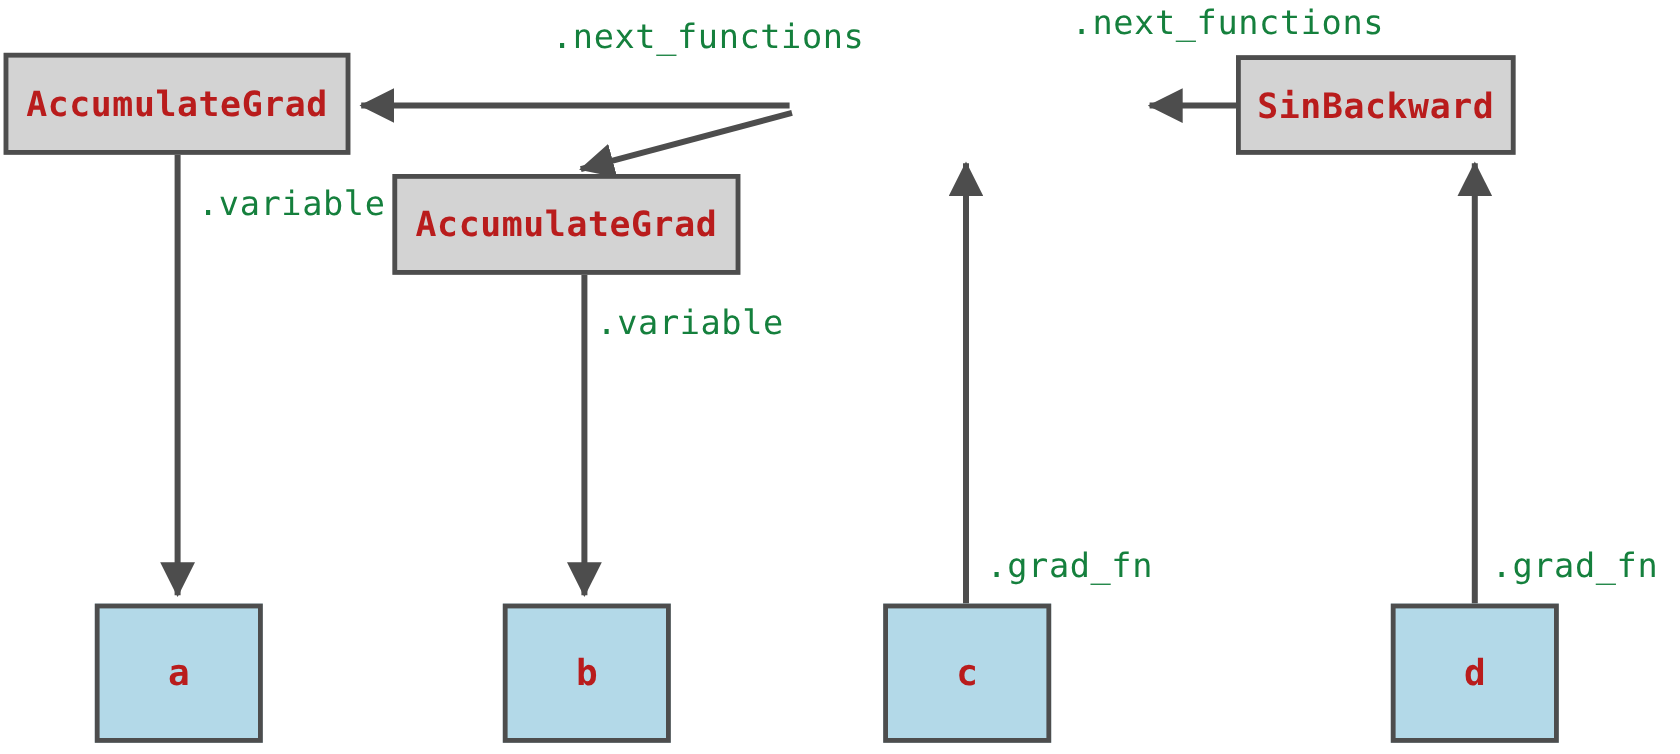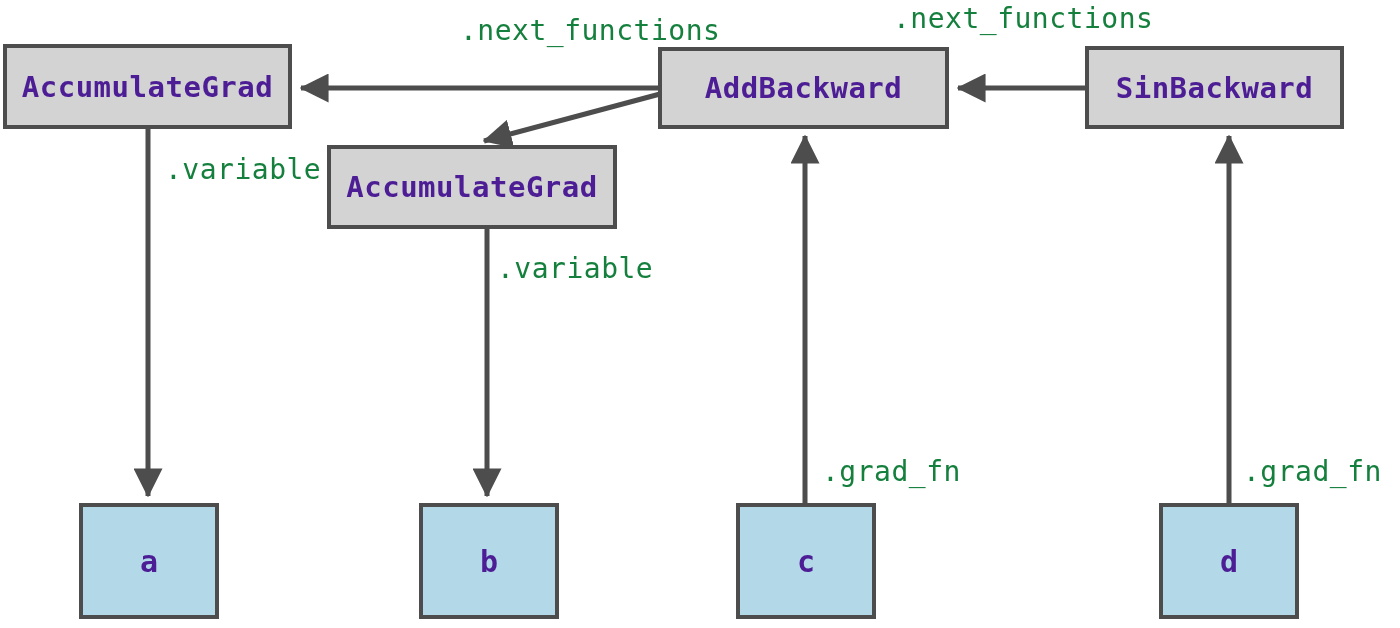--- a/index.html
+++ b/index.html
@@ -22,21 +22,21 @@
     width: 1400px;
     height: 628px;
   }
   .gnode, .tnode {
     position: absolute;
     box-sizing: border-box;
     display: flex;
     align-items: center;
     justify-content: center;
     border: 4px solid #4d4d4d;
-    color: #4c1d95;
+    color: #b91c1c;
     font-weight: bold;
     white-space: nowrap;
   }
   .gnode {
     background: #d3d3d3;
     font-size: 29px;
     letter-spacing: 0.5px;
   }
   .tnode {
     background: #b3d9e8;
@@ -45,21 +45,21 @@
   .elabel {
     position: absolute;
     font-size: 28px;
     color: #15803d;
     white-space: nowrap;
     letter-spacing: 0.5px;
   }
   
   #n-ag1 { left: 3px;    top: 44px;  width: 289px; height: 85px; }
   #n-add { left: 658px;  top: 47px;  width: 291px; height: 82px; }
-  #n-sin { left: 1085px; top: 46px;  width: 259px; height: 83px; }
+  #n-sin { left: 1030px; top: 46px;  width: 233px; height: 83px; }
   #n-ag2 { left: 327px;  top: 145px; width: 290px; height: 84px; }
   
   #n-a { left: 79px;   top: 503px; width: 140px; height: 116px; }
   #n-b { left: 419px;  top: 503px; width: 140px; height: 116px; }
   #n-c { left: 736px;  top: 503px; width: 140px; height: 116px; }
   #n-d { left: 1159px; top: 503px; width: 140px; height: 116px; }
   
   #l-nf1  { left: 460px;  top: 14px;  }
   #l-nf2  { left: 893px;  top: 2px;   }
   #l-var1 { left: 165px;  top: 153px; }
@@ -83,21 +83,20 @@
       <line x1="660" y1="94" x2="484" y2="141" marker-end="url(#arrow)"></line>
       <line x1="1085" y1="88" x2="958" y2="88" marker-end="url(#arrow)"></line>
       <line x1="148" y1="129" x2="148" y2="496" marker-end="url(#arrow)"></line>
       <line x1="487" y1="229" x2="487" y2="496" marker-end="url(#arrow)"></line>
       <line x1="805" y1="503" x2="805" y2="136" marker-end="url(#arrow)"></line>
       <line x1="1229" y1="503" x2="1229" y2="136" marker-end="url(#arrow)"></line>
     </g>
   </svg>
 
   <div class="gnode" id="n-ag1">AccumulateGrad</div>
-  <div class="gnode" id="n-add">AddBackward</div>
   <div class="gnode" id="n-sin">SinBackward</div>
   <div class="gnode" id="n-ag2">AccumulateGrad</div>
 
   <div class="tnode" id="n-a">a</div>
   <div class="tnode" id="n-b">b</div>
   <div class="tnode" id="n-c">c</div>
   <div class="tnode" id="n-d">d</div>
 
   <div class="elabel" id="l-nf1">.next_functions</div>
   <div class="elabel" id="l-nf2">.next_functions</div>

